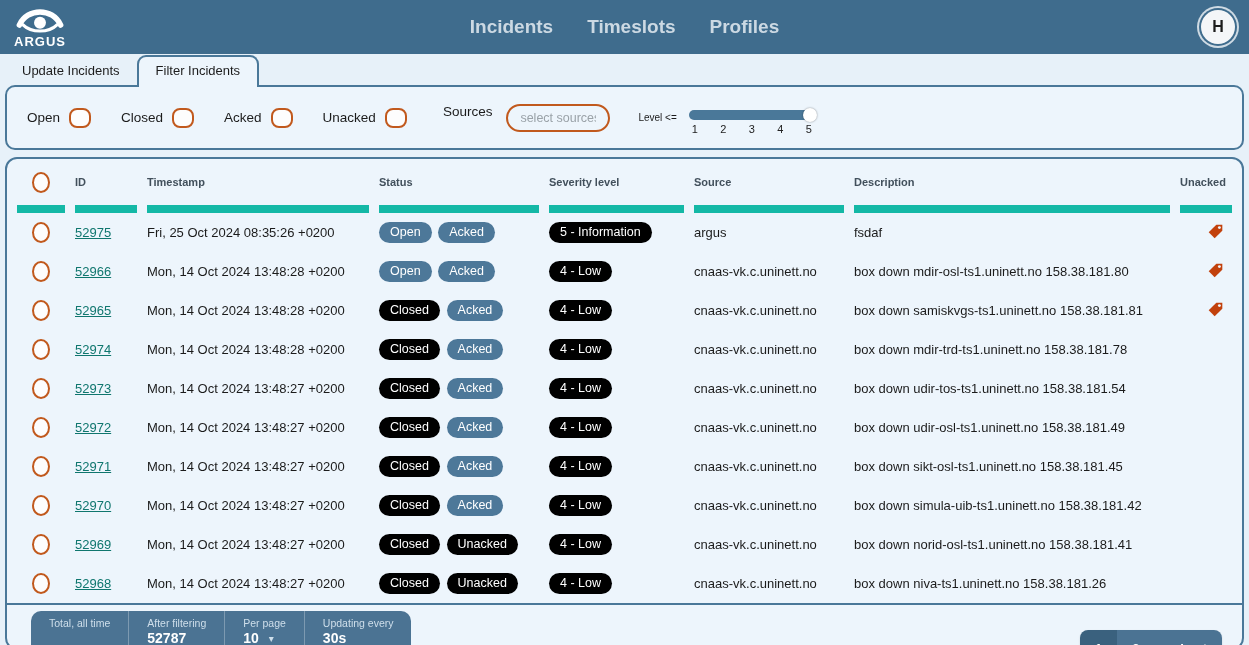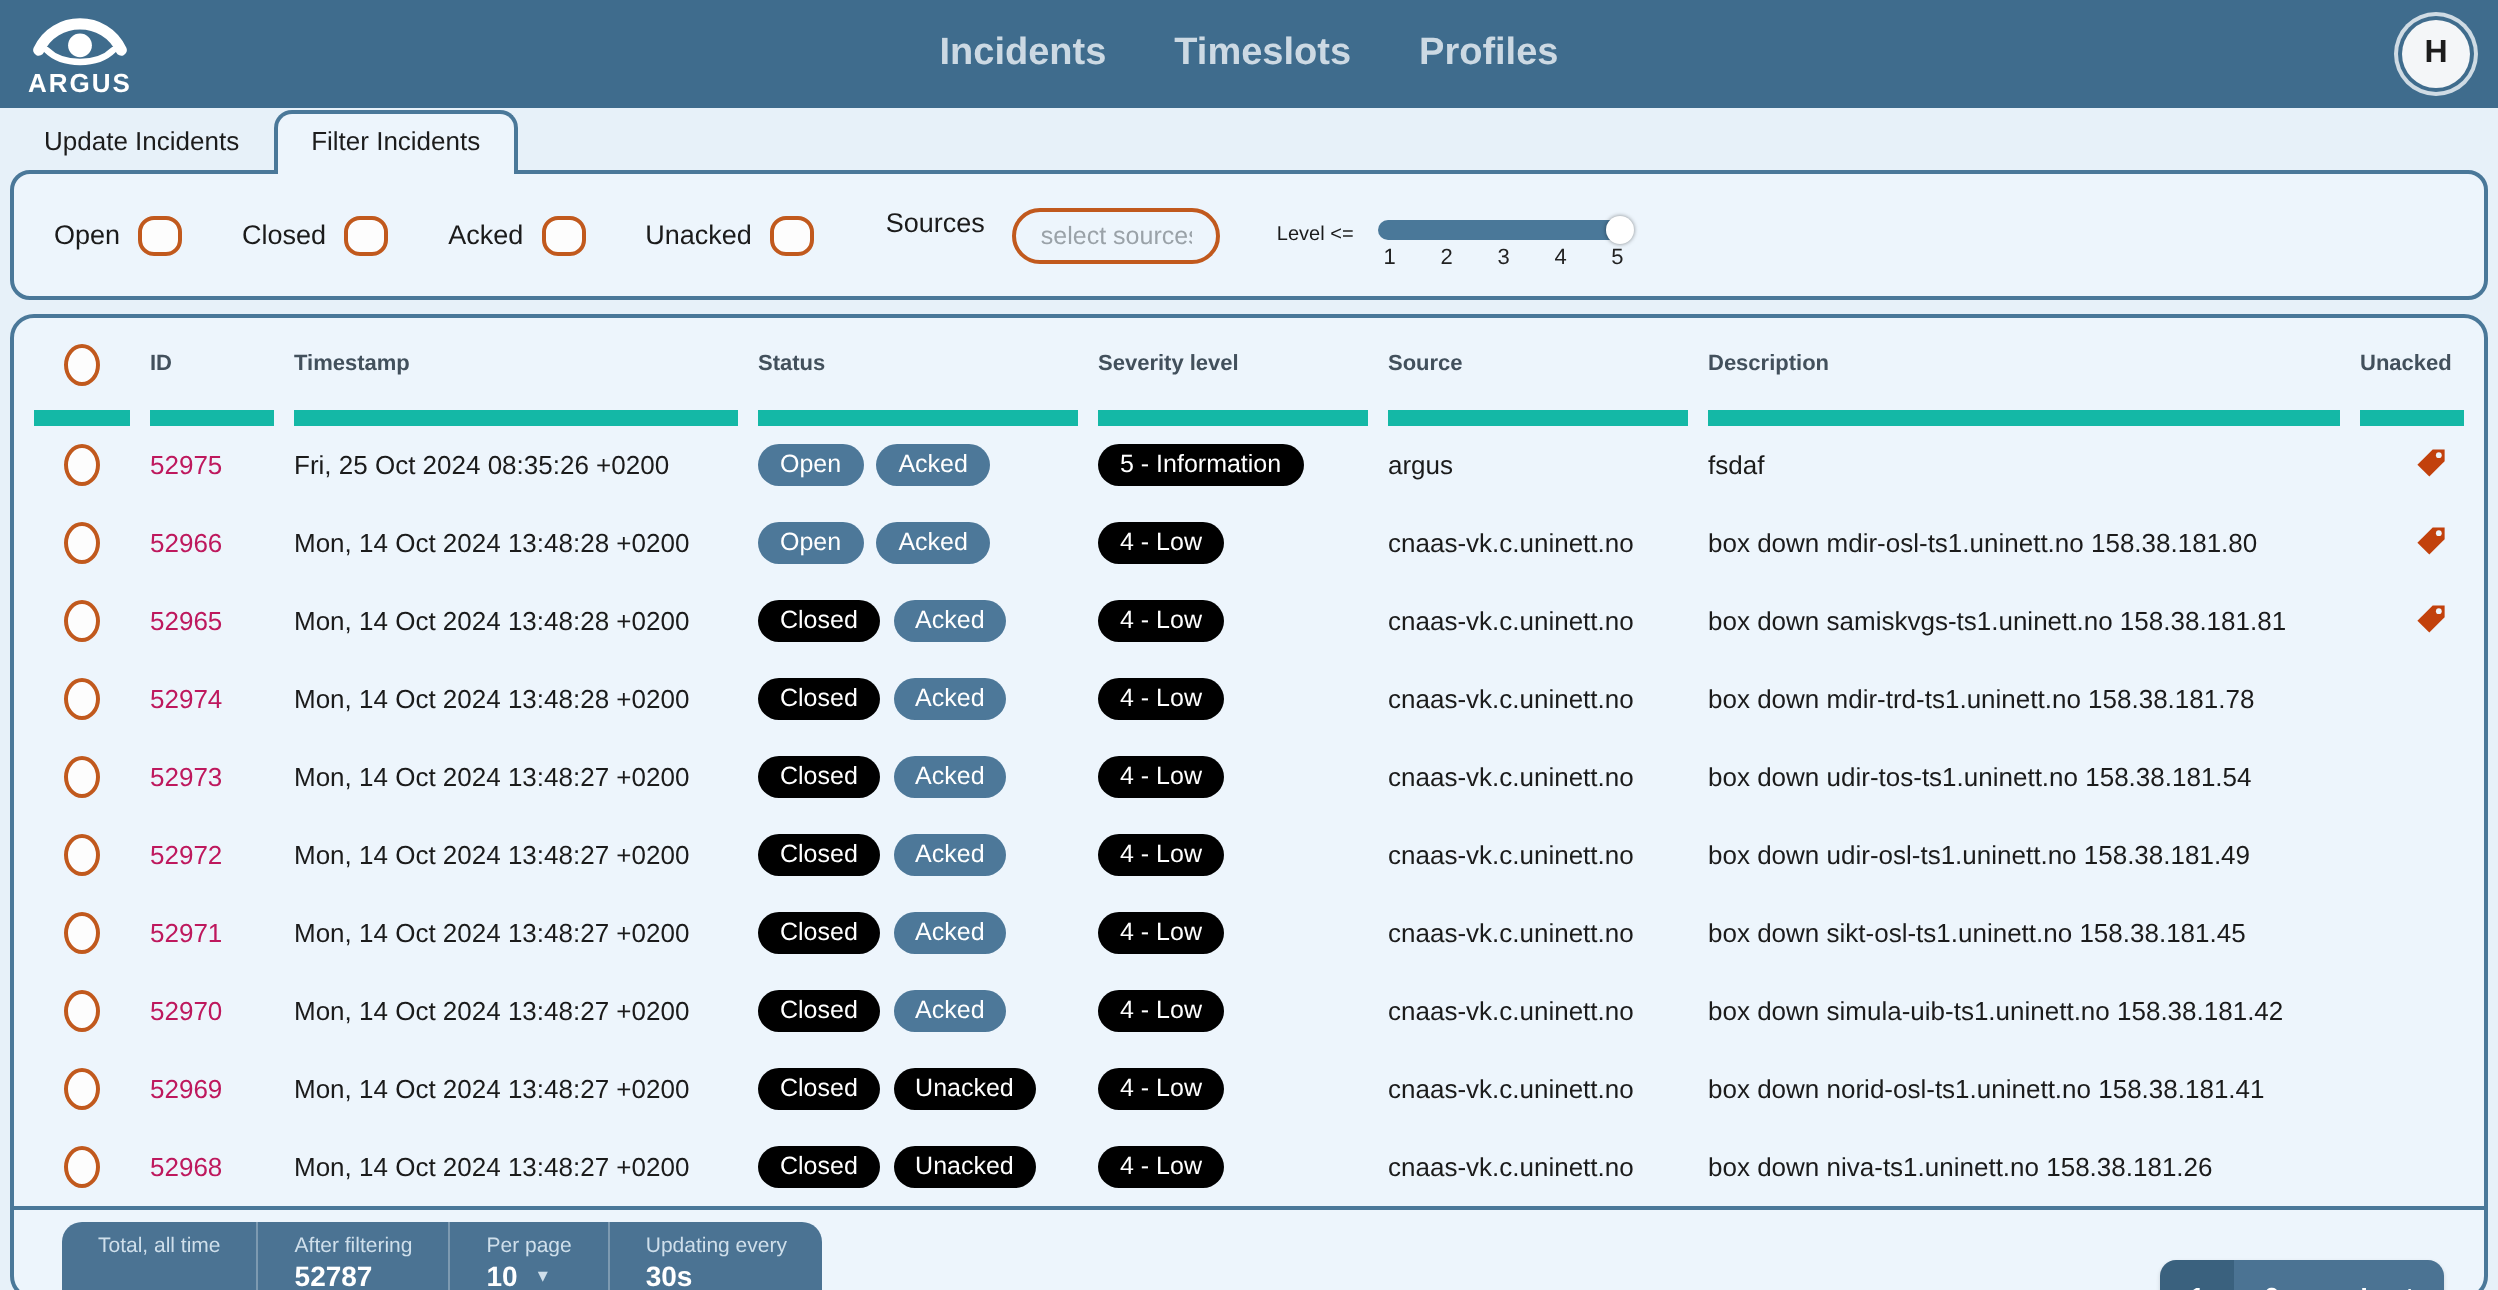--- a/index.html
+++ b/index.html
@@ -60,21 +60,21 @@
   }
   table.incidents { width:100%; table-layout:fixed; border-collapse:separate; border-spacing:10px 0; }
   th { height:54px; text-align:left; font-size:11px; color:#42505c; border-bottom:8px solid #14b8a6; vertical-align:middle;margin-top:48px; }
   td { height:39px; font-size:13px; vertical-align:middle; }
   .c-sel { text-align:center; }
   .c-ticket { text-align:right; padding-right:8px; }
   .row-chk {
     display:inline-block; width:18px; height:21px; border:2.5px solid #c1591d;
     border-radius:50%; background:#fdfdfd; cursor:pointer; vertical-align:middle;
   }
-  .id-link { color:#be185d; cursor:pointer; }
+  .id-link { color:#0f766e; text-decoration:underline; cursor:pointer; }
   .badge {
     display:inline-block; color:#fff; font-size:12.5px; padding:3px 11px 4px;
     border-radius:12px; white-space:nowrap;
   }
   .badge.blue { background:#4d7899; }
   .badge.orange { background:#000000; }
   .c-status .badge { margin-right:3px; }
   .ticket-wrap { display:inline-block; cursor:pointer; }
   .panel-divider { height:2px; background:#4a7899; flex:none; }
   

